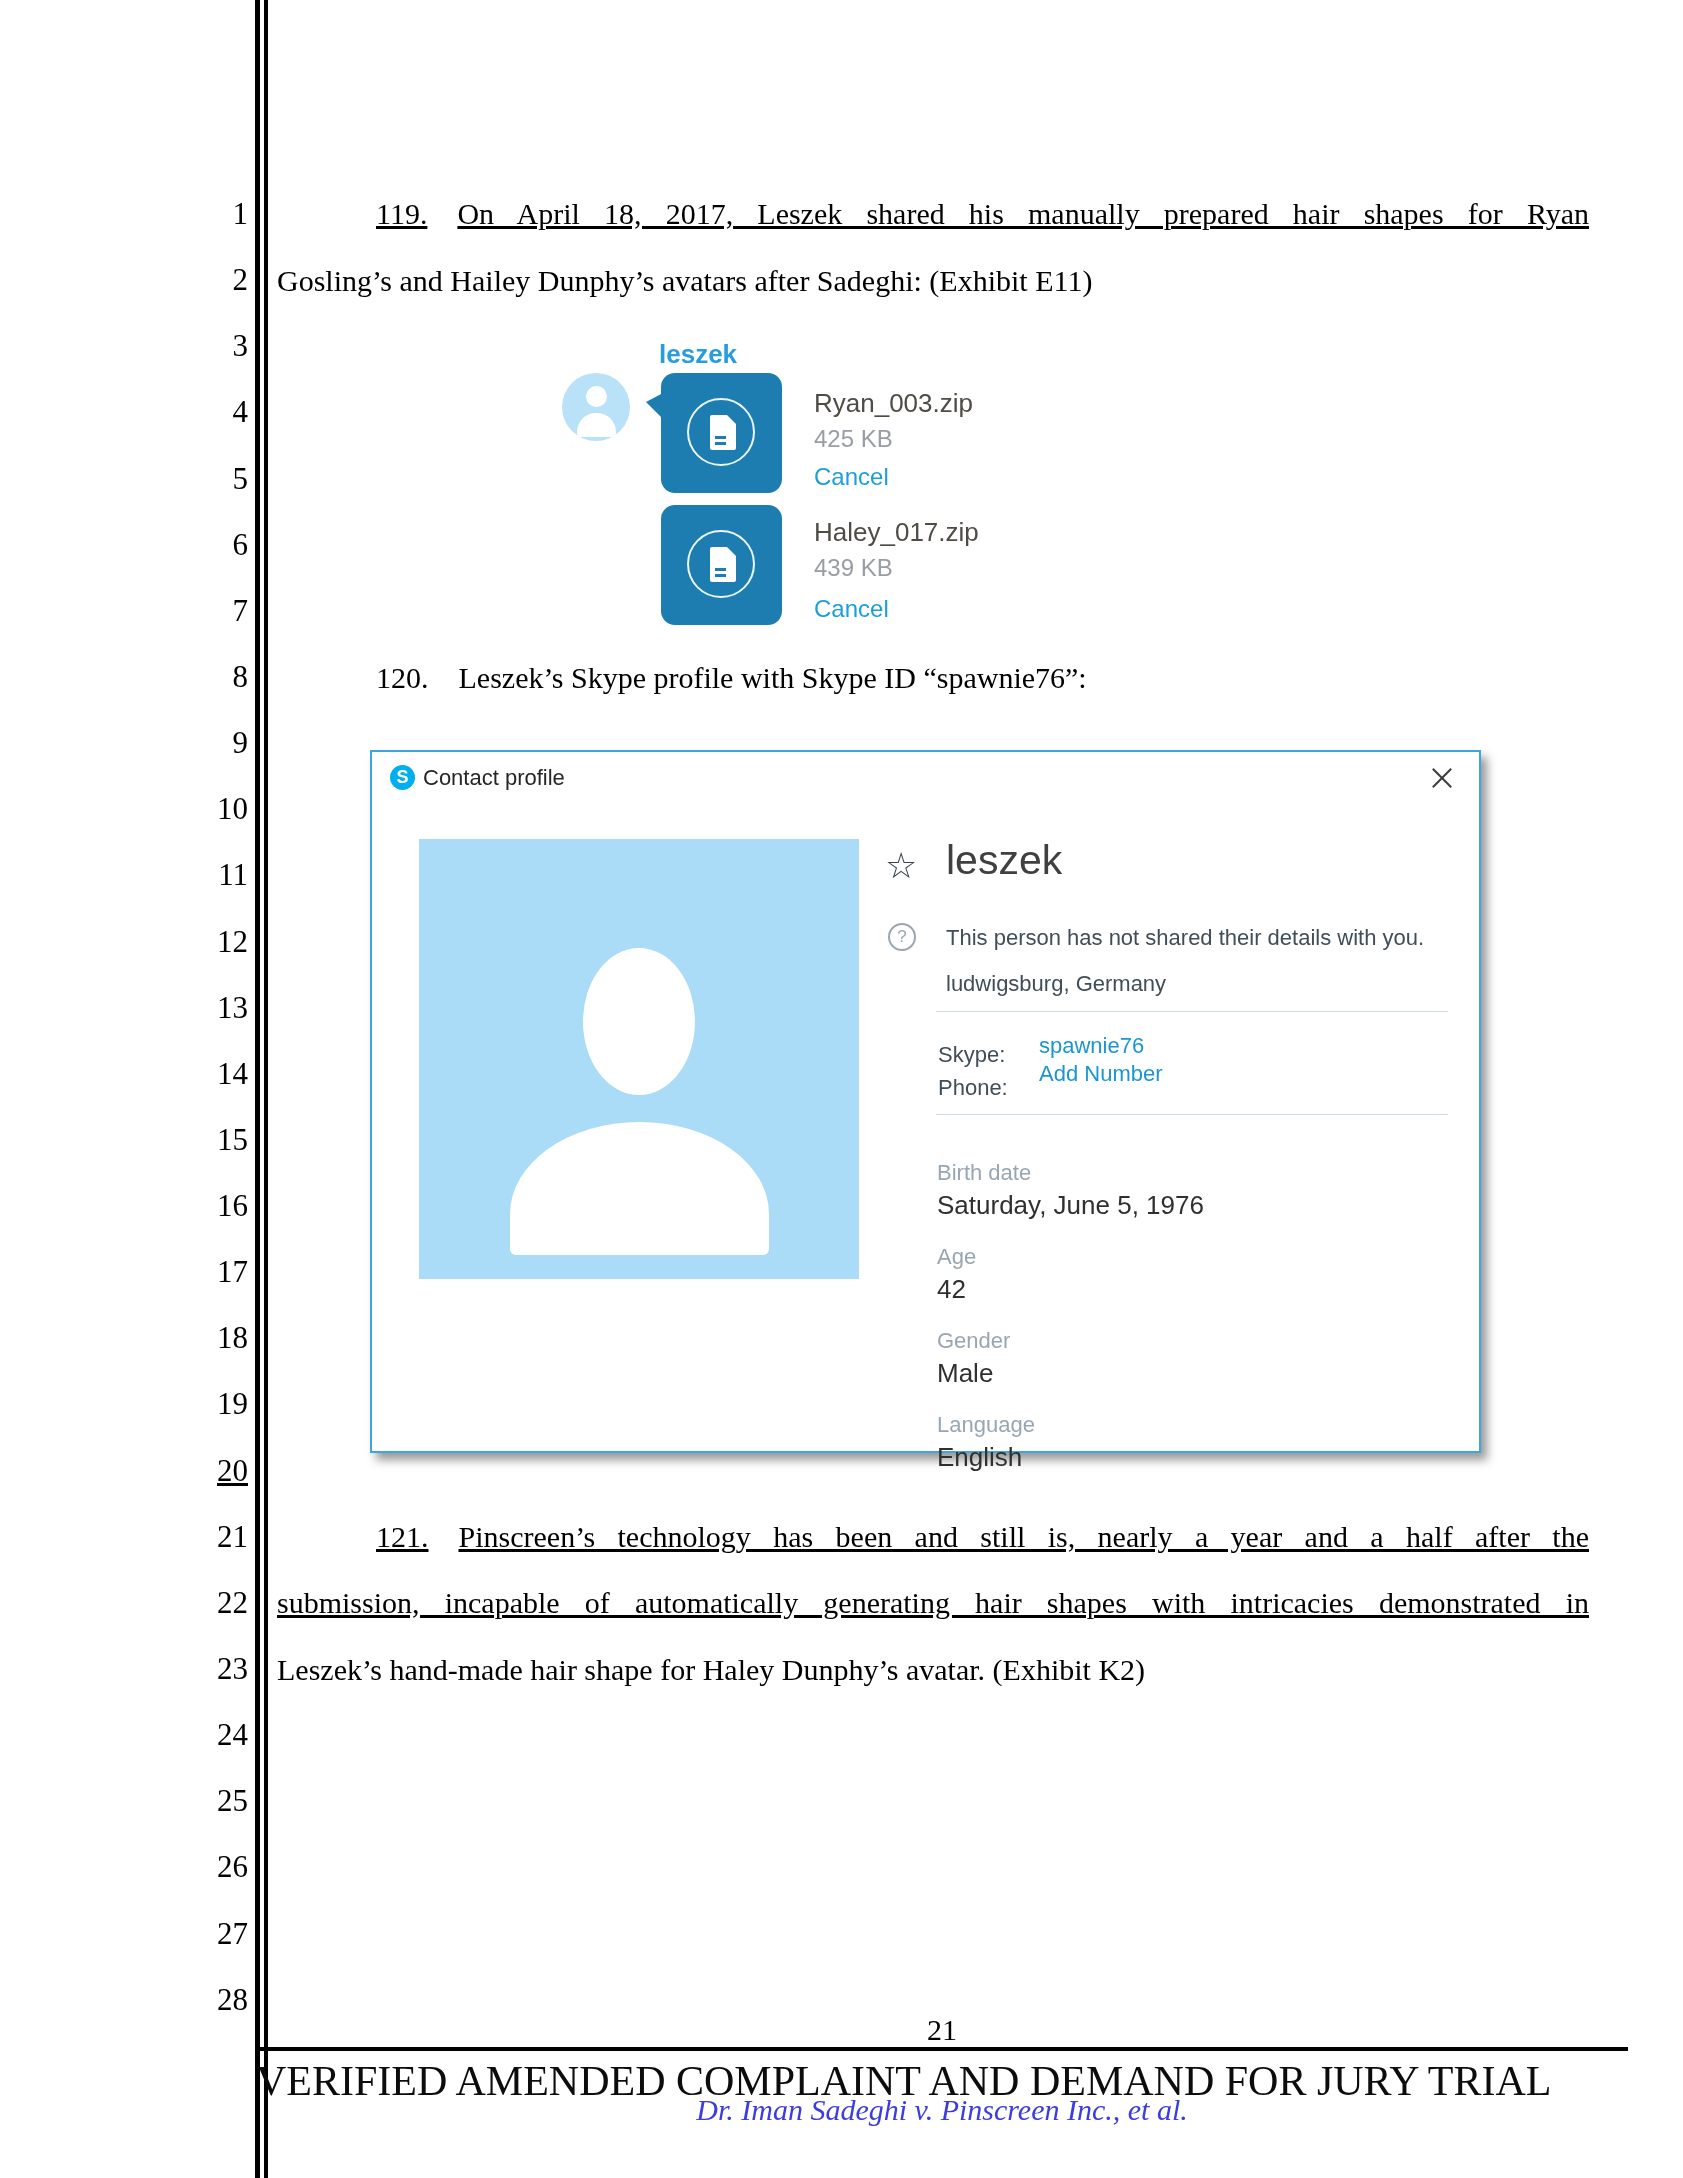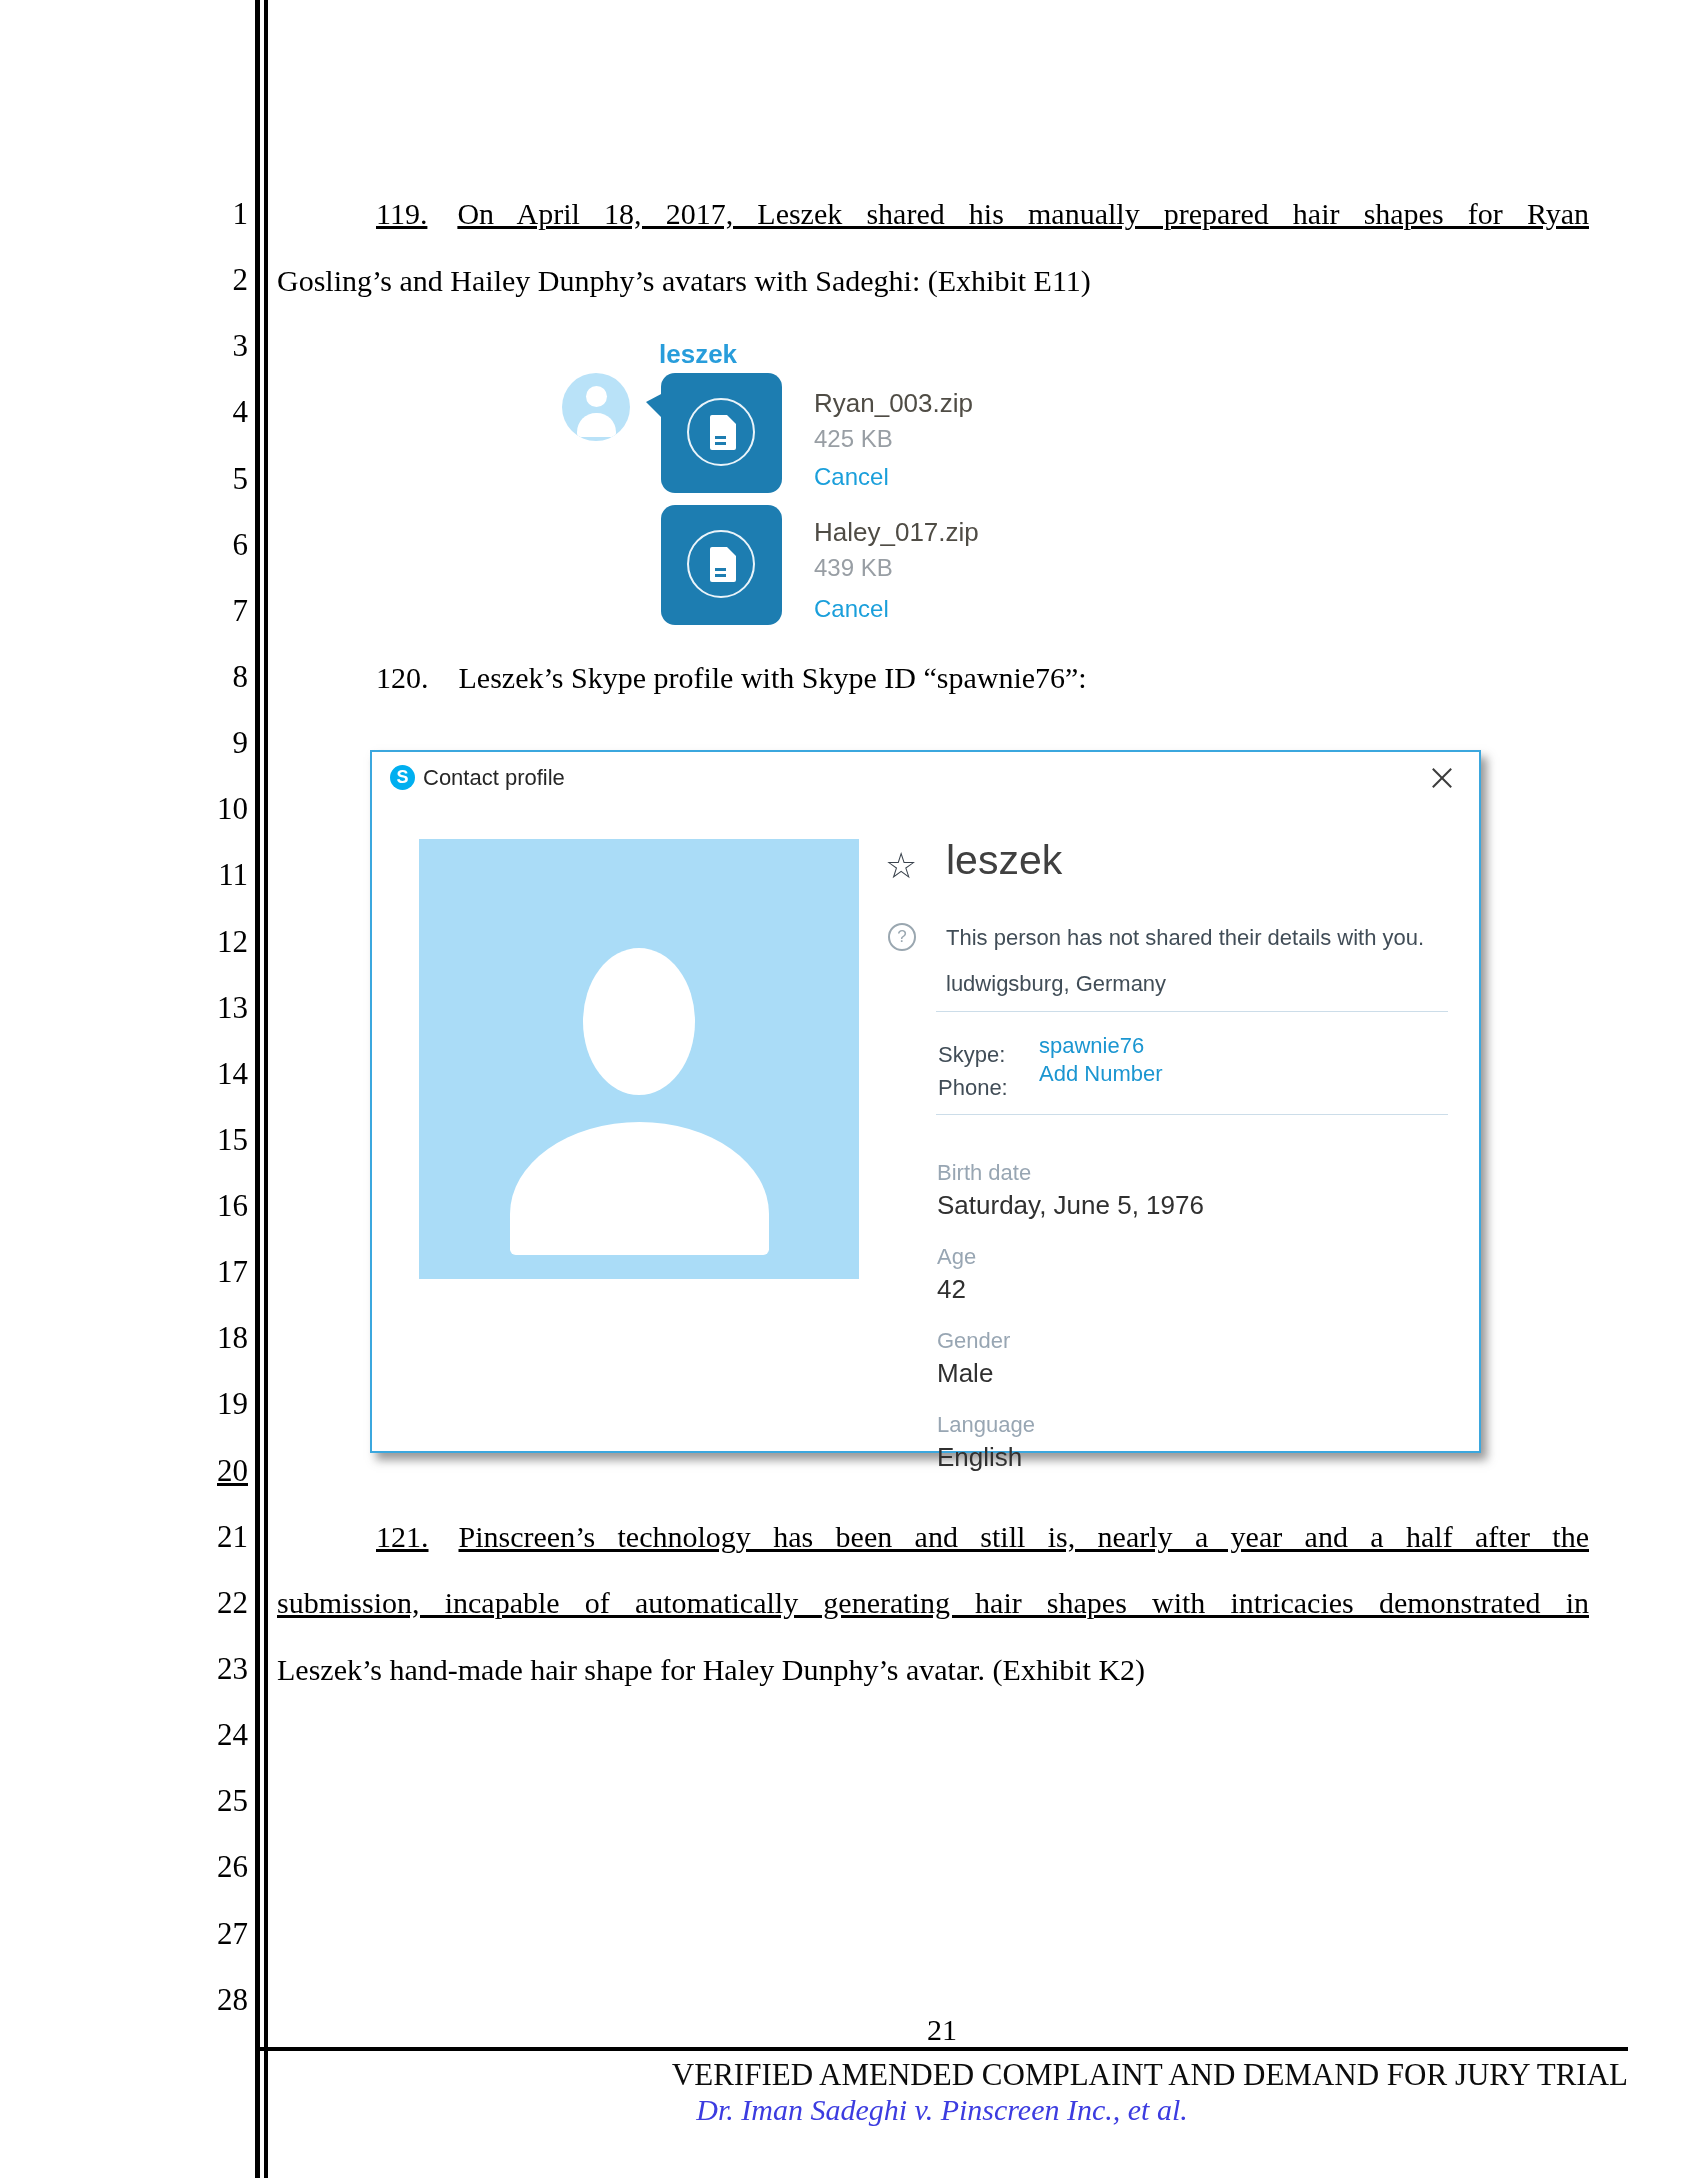--- a/index.html
+++ b/index.html
@@ -63,22 +63,22 @@
   .dlg-notice{position:absolute;left:574px;top:173px;font-size:22px;color:#414d57;}
   .dlg-location{position:absolute;left:574px;top:219px;font-size:22px;color:#414d57;}
   .dlg-div{position:absolute;left:564px;width:512px;height:1px;background:#ccdde9;}
   .dlg-row-label{position:absolute;left:566px;font-size:22px;color:#414d57;}
   .dlg-row-value{position:absolute;left:667px;font-size:22px;color:#1b96d1;cursor:pointer;}
   .dlg-details{position:absolute;left:565px;top:386px;}
   .dt-label{font-size:22px;line-height:32px;color:#98a6b3;margin-top:19px;}
   .dt-value{font-size:26px;line-height:33px;color:#303030;margin-bottom:9px;}
   .pg-num{position:absolute;left:256px;top:2013px;width:1372px;text-align:center;font-size:30px;}
   .footer-rule{position:absolute;left:256px;top:2047px;width:1372px;height:4px;background:#000;}
-  .footer-title{position:absolute;left:256px;top:2057px;width:1372px;text-align:right;
-                font-size:31px;color:#0c0c0c;}
+  .footer-title{position:absolute;left:256px;top:2057px;width:1372px;text-align:left;
+                font-size:42px;color:#0c0c0c;}
   .footer-caption{position:absolute;left:256px;top:2093px;width:1372px;text-align:center;
                   font-style:italic;font-size:30px;color:#3c3ce0;}
 </style>
 </head>
 <body>
 
 <div id="page">
 
   <div class="vrule r1"></div>
   <div class="vrule r2"></div>
@@ -110,21 +110,21 @@
       <div class="gutter-num" style="top: 1779px;">25</div>
       <div class="gutter-num" style="top: 1845px;">26</div>
       <div class="gutter-num" style="top: 1912px;">27</div>
       <div class="gutter-num" style="top: 1978px;">28</div>
     </div>
 
   <div class="body-line full" style="top:181px;">
     <span style="display:inline-block;width:99px;"></span><span class="pnum">119.</span><span class="tabgap"></span><span>On April 18, 2017, Leszek shared his manually prepared hair shapes for Ryan</span>
   </div>
   <div class="body-line" style="top:248px;">
-    <span>Gosling’s and Hailey Dunphy’s avatars with Sadeghi: (Exhibit E11)</span>
+    <span>Gosling’s and Hailey Dunphy’s avatars after Sadeghi: (Exhibit E11)</span>
   </div>
 
   <div>
     <div class="chat-sender">leszek</div>
     <div class="chat-avatar">
       <div class="head"></div>
       <div class="body"></div>
     </div>
 
     <div class="bubble" style="top:373px;">

